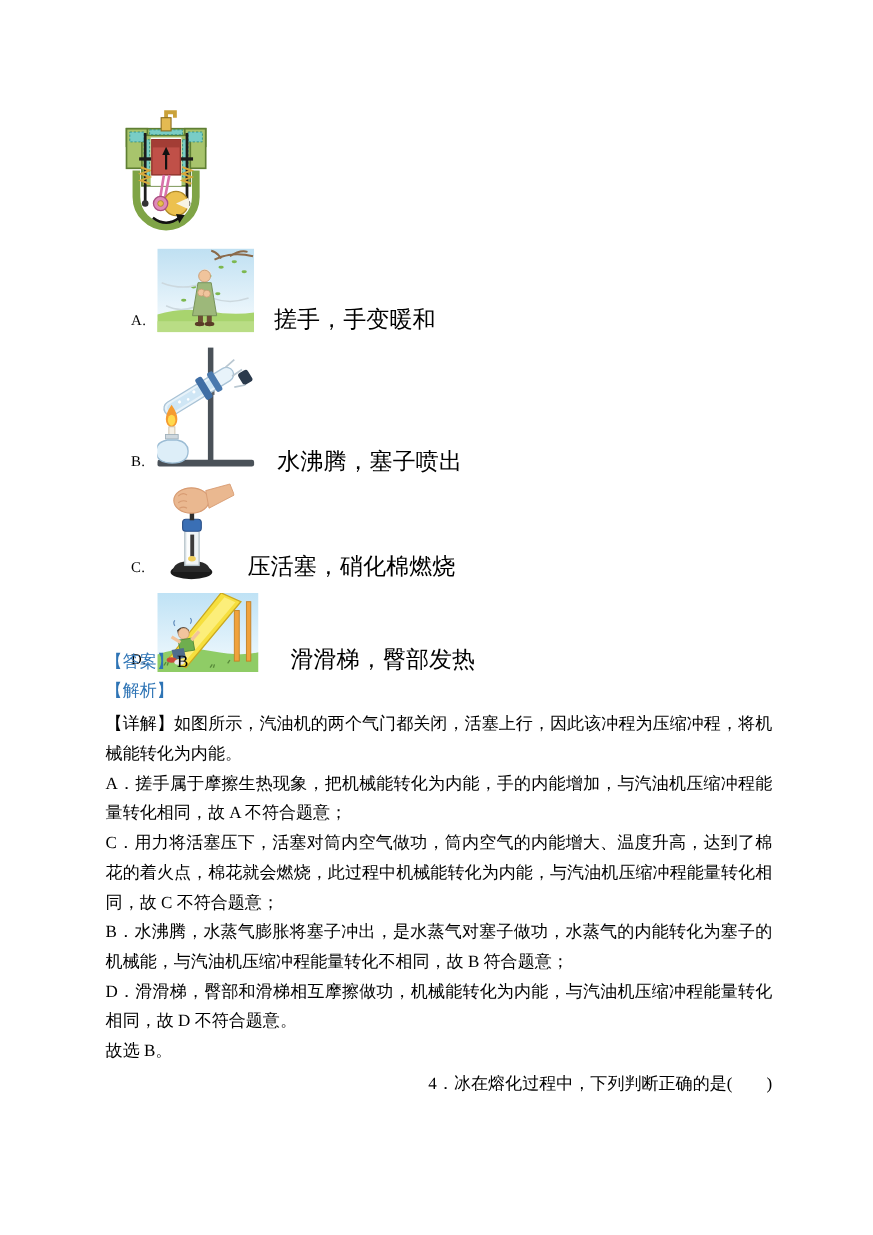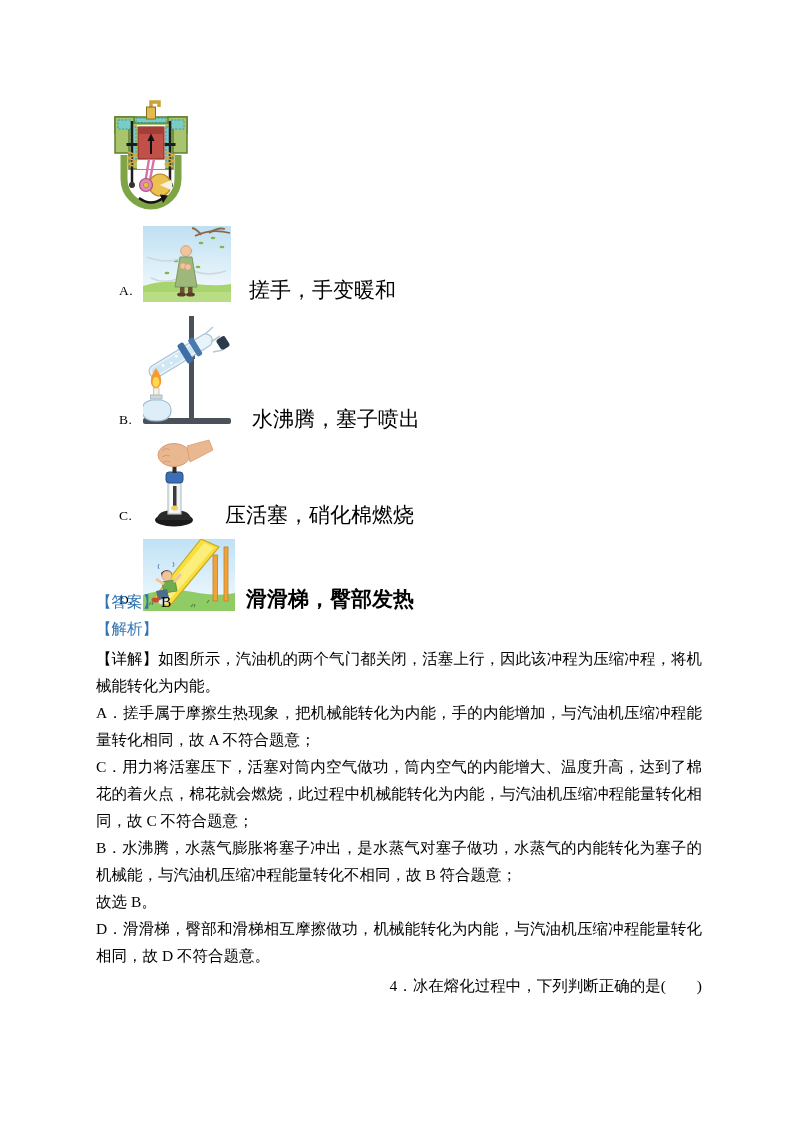--- a/index.html
+++ b/index.html
@@ -13,21 +13,21 @@
   .row-a{top:226px;}
   .row-b{top:312px;}
   .row-c{top:438px;}
   .row-d{top:539px;}
   .opt-label{width:24px;font-size:13.5px;line-height:18px;padding-bottom:2px;letter-spacing:.5px;}
   .opt-img{display:block;line-height:0;}
   .opt-caption{font-size:21px;line-height:20px;padding-bottom:2px;white-space:nowrap;}
   .cap-a{margin-left:18px;}
   .cap-b{margin-left:19px;}
   .cap-c{margin-left:12px;}
-  .cap-d{margin-left:11px;font-weight:bold;}
+  .cap-d{margin-left:29px;}
   .text-block{position:absolute;left:96px;top:588px;width:606px;}
   .tline,.para{margin:0;font-size:15.5px;line-height:27px;}
   .para{text-align:justify;}
   .para.first{margin-top:3px;}
   .q4line{margin-top:3px;text-align:right;}
   .marker{color:#2E74B5;}
   .answer-value{margin-left:3px;}
 </style>
 </head>
 <body>
@@ -224,18 +224,18 @@
     <span class="opt-caption cap-d">滑滑梯，臀部发热</span>
   </div>
 
   <div class="text-block">
     <p class="tline"><span class="marker">【答案】</span><span class="answer-value">B</span></p>
     <p class="tline"><span class="marker">【解析】</span></p>
     <p class="para first">【详解】如图所示，汽油机的两个气门都关闭，活塞上行，因此该冲程为压缩冲程，将机械能转化为内能。</p>
     <p class="para">A．搓手属于摩擦生热现象，把机械能转化为内能，手的内能增加，与汽油机压缩冲程能量转化相同，故 A 不符合题意；</p>
     <p class="para">C．用力将活塞压下，活塞对筒内空气做功，筒内空气的内能增大、温度升高，达到了棉花的着火点，棉花就会燃烧，此过程中机械能转化为内能，与汽油机压缩冲程能量转化相同，故 C 不符合题意；</p>
     <p class="para">B．水沸腾，水蒸气膨胀将塞子冲出，是水蒸气对塞子做功，水蒸气的内能转化为塞子的机械能，与汽油机压缩冲程能量转化不相同，故 B 符合题意；</p>
+    <p class="para">D．滑滑梯，臀部和滑梯相互摩擦做功，机械能转化为内能，与汽油机压缩冲程能量转化相同，故 D 不符合题意。</p>
     <p class="para">故选 B。</p>
-    <p class="para">D．滑滑梯，臀部和滑梯相互摩擦做功，机械能转化为内能，与汽油机压缩冲程能量转化相同，故 D 不符合题意。</p>
     <p class="para q4line">4．冰在熔化过程中，下列判断正确的是(　　)</p>
   </div>
 
 </div>
 
 </body></html>

